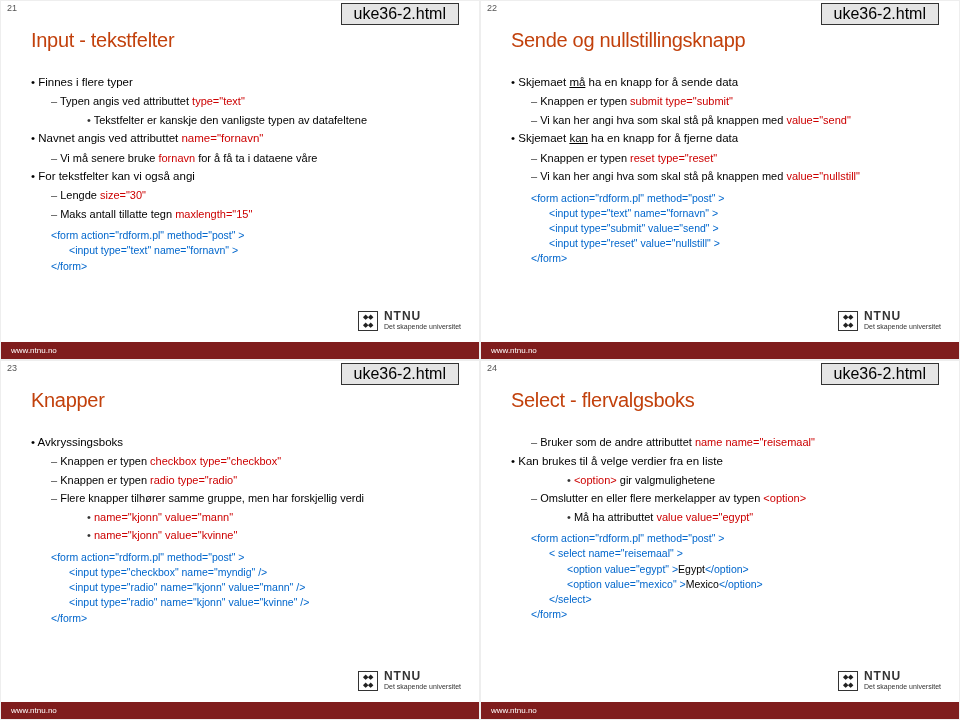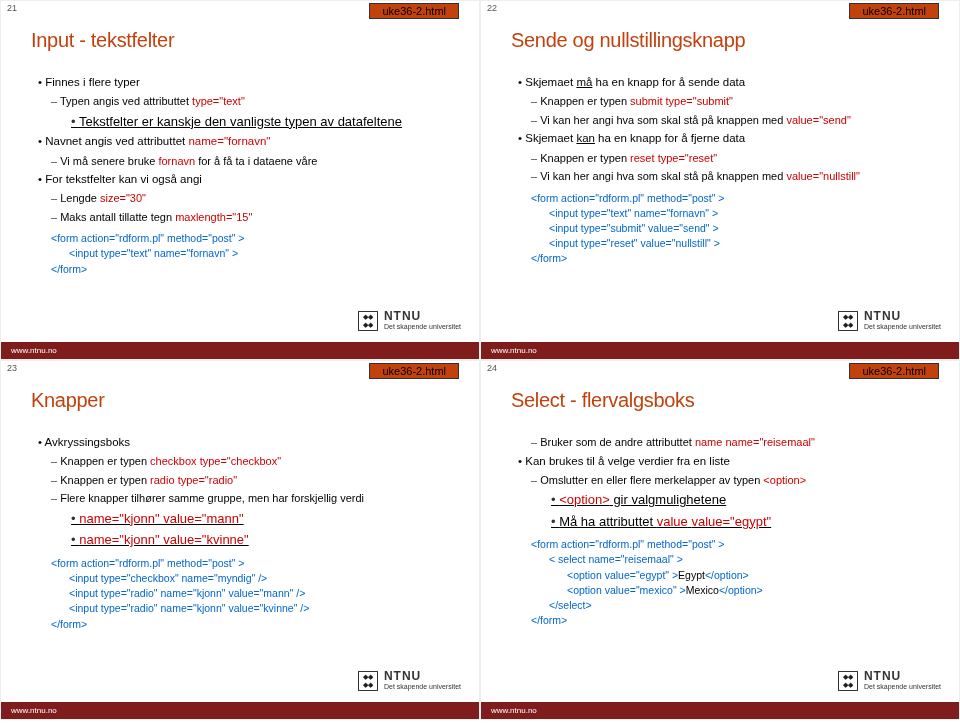--- a/index.html
+++ b/index.html
@@ -1,29 +1,29 @@
 <!DOCTYPE html>
 <html><head>
 <meta charset="utf-8">
 <style>
   * { box-sizing: border-box; margin: 0; padding: 0; }
   body { font-family: Arial, Helvetica, sans-serif; background: #fff; width: 960px; }
   .grid { display: grid; grid-template-columns: 1fr 1fr; grid-template-rows: auto auto; }
   .slide { background: #fff; border: 1px solid #eee; position: relative; padding: 10px 20px 30px 30px; min-height: 360px; }
   .slide-num { position: absolute; top: 2px; left: 6px; font-size: 9px; color: #555; }
-  .slide-file { position: absolute; top: 2px; right: 20px; background: #c2410c; border: 1px solid #333; padding: 1px 12px; font-size: 11px; color: #000; }
+  .slide-file { position: absolute; top: 2px; right: 20px; background: #e5e5e5; border: 1px solid #333; padding: 1px 12px; font-size: 16px; color: #000; }
   .slide-title { font-size: 20px; font-weight: normal; color: #c2410c; margin: 18px 0 22px 0; letter-spacing: -0.3px; }
   .content { font-size: 11.5px; line-height: 1.5; color: #000; }
   .bullet { margin-bottom: 2px; }
   .b1::before { content: "• "; color: #000; }
-  .b1 { margin-left: 7px; }
+  .b1 { margin-left: 0; }
   .b2::before { content: "– "; color: #444; }
   .b2 { margin-left: 20px; font-size: 11px; }
   .b3::before { content: "• "; color: #333; }
-  .b3 { margin-left: 40px; font-size: 13px; text-decoration: underline; }
+  .b3 { margin-left: 56px; font-size: 11px; }
   .red { color: #c00; }
   .blue { color: #06c; }
   .codeblock { margin: 6px 0 0 20px; font-size: 10.5px; color: #06c; line-height: 1.45; }
   .codeblock .blk { color: #000; }
   .logo { position: absolute; right: 18px; bottom: 28px; display: flex; align-items: center; gap: 6px; color: #222; }
   .logo-mark { width: 20px; height: 20px; border: 1px solid #333; display: flex; align-items: center; justify-content: center; font-size: 7px; letter-spacing: -0.5px; }
   .logo-mark span { transform: rotate(0deg); }
   .logo-txt { font-size: 7px; color: #333; line-height: 1.1; }
   .logo-txt .big { font-size: 12px; font-weight: bold; letter-spacing: 1px; display: block; }
   .footer { position: absolute; left: 0; bottom: 0; width: 100%; background: #7f1d1d; color: #fff; font-size: 8px; padding: 4px 10px; }
@@ -113,22 +113,22 @@
       </div>
       <div class="footer">www.ntnu.no</div>
     </div>
     <div class="slide">
       <div class="slide-num">24</div>
       <div class="slide-file">uke36-2.html</div>
       <div class="slide-title">Select - flervalgsboks</div>
       <div class="content">
         <div class="bullet b2"><span>Bruker som de andre attributtet </span><span class="red">name</span><span>       </span><span class="red">name="reisemaal"</span></div>
         <div class="bullet b1"><span>Kan brukes til å velge verdier fra en liste</span></div>
+        <div class="bullet b3"><span class="red">&lt;option&gt;</span><span> gir valgmulighetene</span></div>
         <div class="bullet b2"><span>Omslutter en eller flere merkelapper av typen </span><span class="red">&lt;option&gt;</span></div>
-        <div class="bullet b3"><span class="red">&lt;option&gt;</span><span> gir valgmulighetene</span></div>
         <div class="bullet b3"><span>Må ha attributtet                 </span><span class="red">value</span><span>           </span><span class="red">value="egypt"</span></div>
       </div>
       <div class="codeblock">
         <div style="margin-left: 0px;"><span class="blue">&lt;form action="rdform.pl" method="post" &gt;</span></div>
         <div style="margin-left: 18px;"><span class="blue">&lt; select name="reisemaal" &gt;</span></div>
         <div style="margin-left: 36px;"><span class="blue">&lt;option value="egypt" &gt;</span><span class="blk">Egypt</span><span class="blue">&lt;/option&gt;</span></div>
         <div style="margin-left: 36px;"><span class="blue">&lt;option value="mexico" &gt;</span><span class="blk">Mexico</span><span class="blue">&lt;/option&gt;</span></div>
         <div style="margin-left: 18px;"><span class="blue">&lt;/select&gt;</span></div>
         <div style="margin-left: 0px;"><span class="blue">&lt;/form&gt;</span></div>
       </div>

